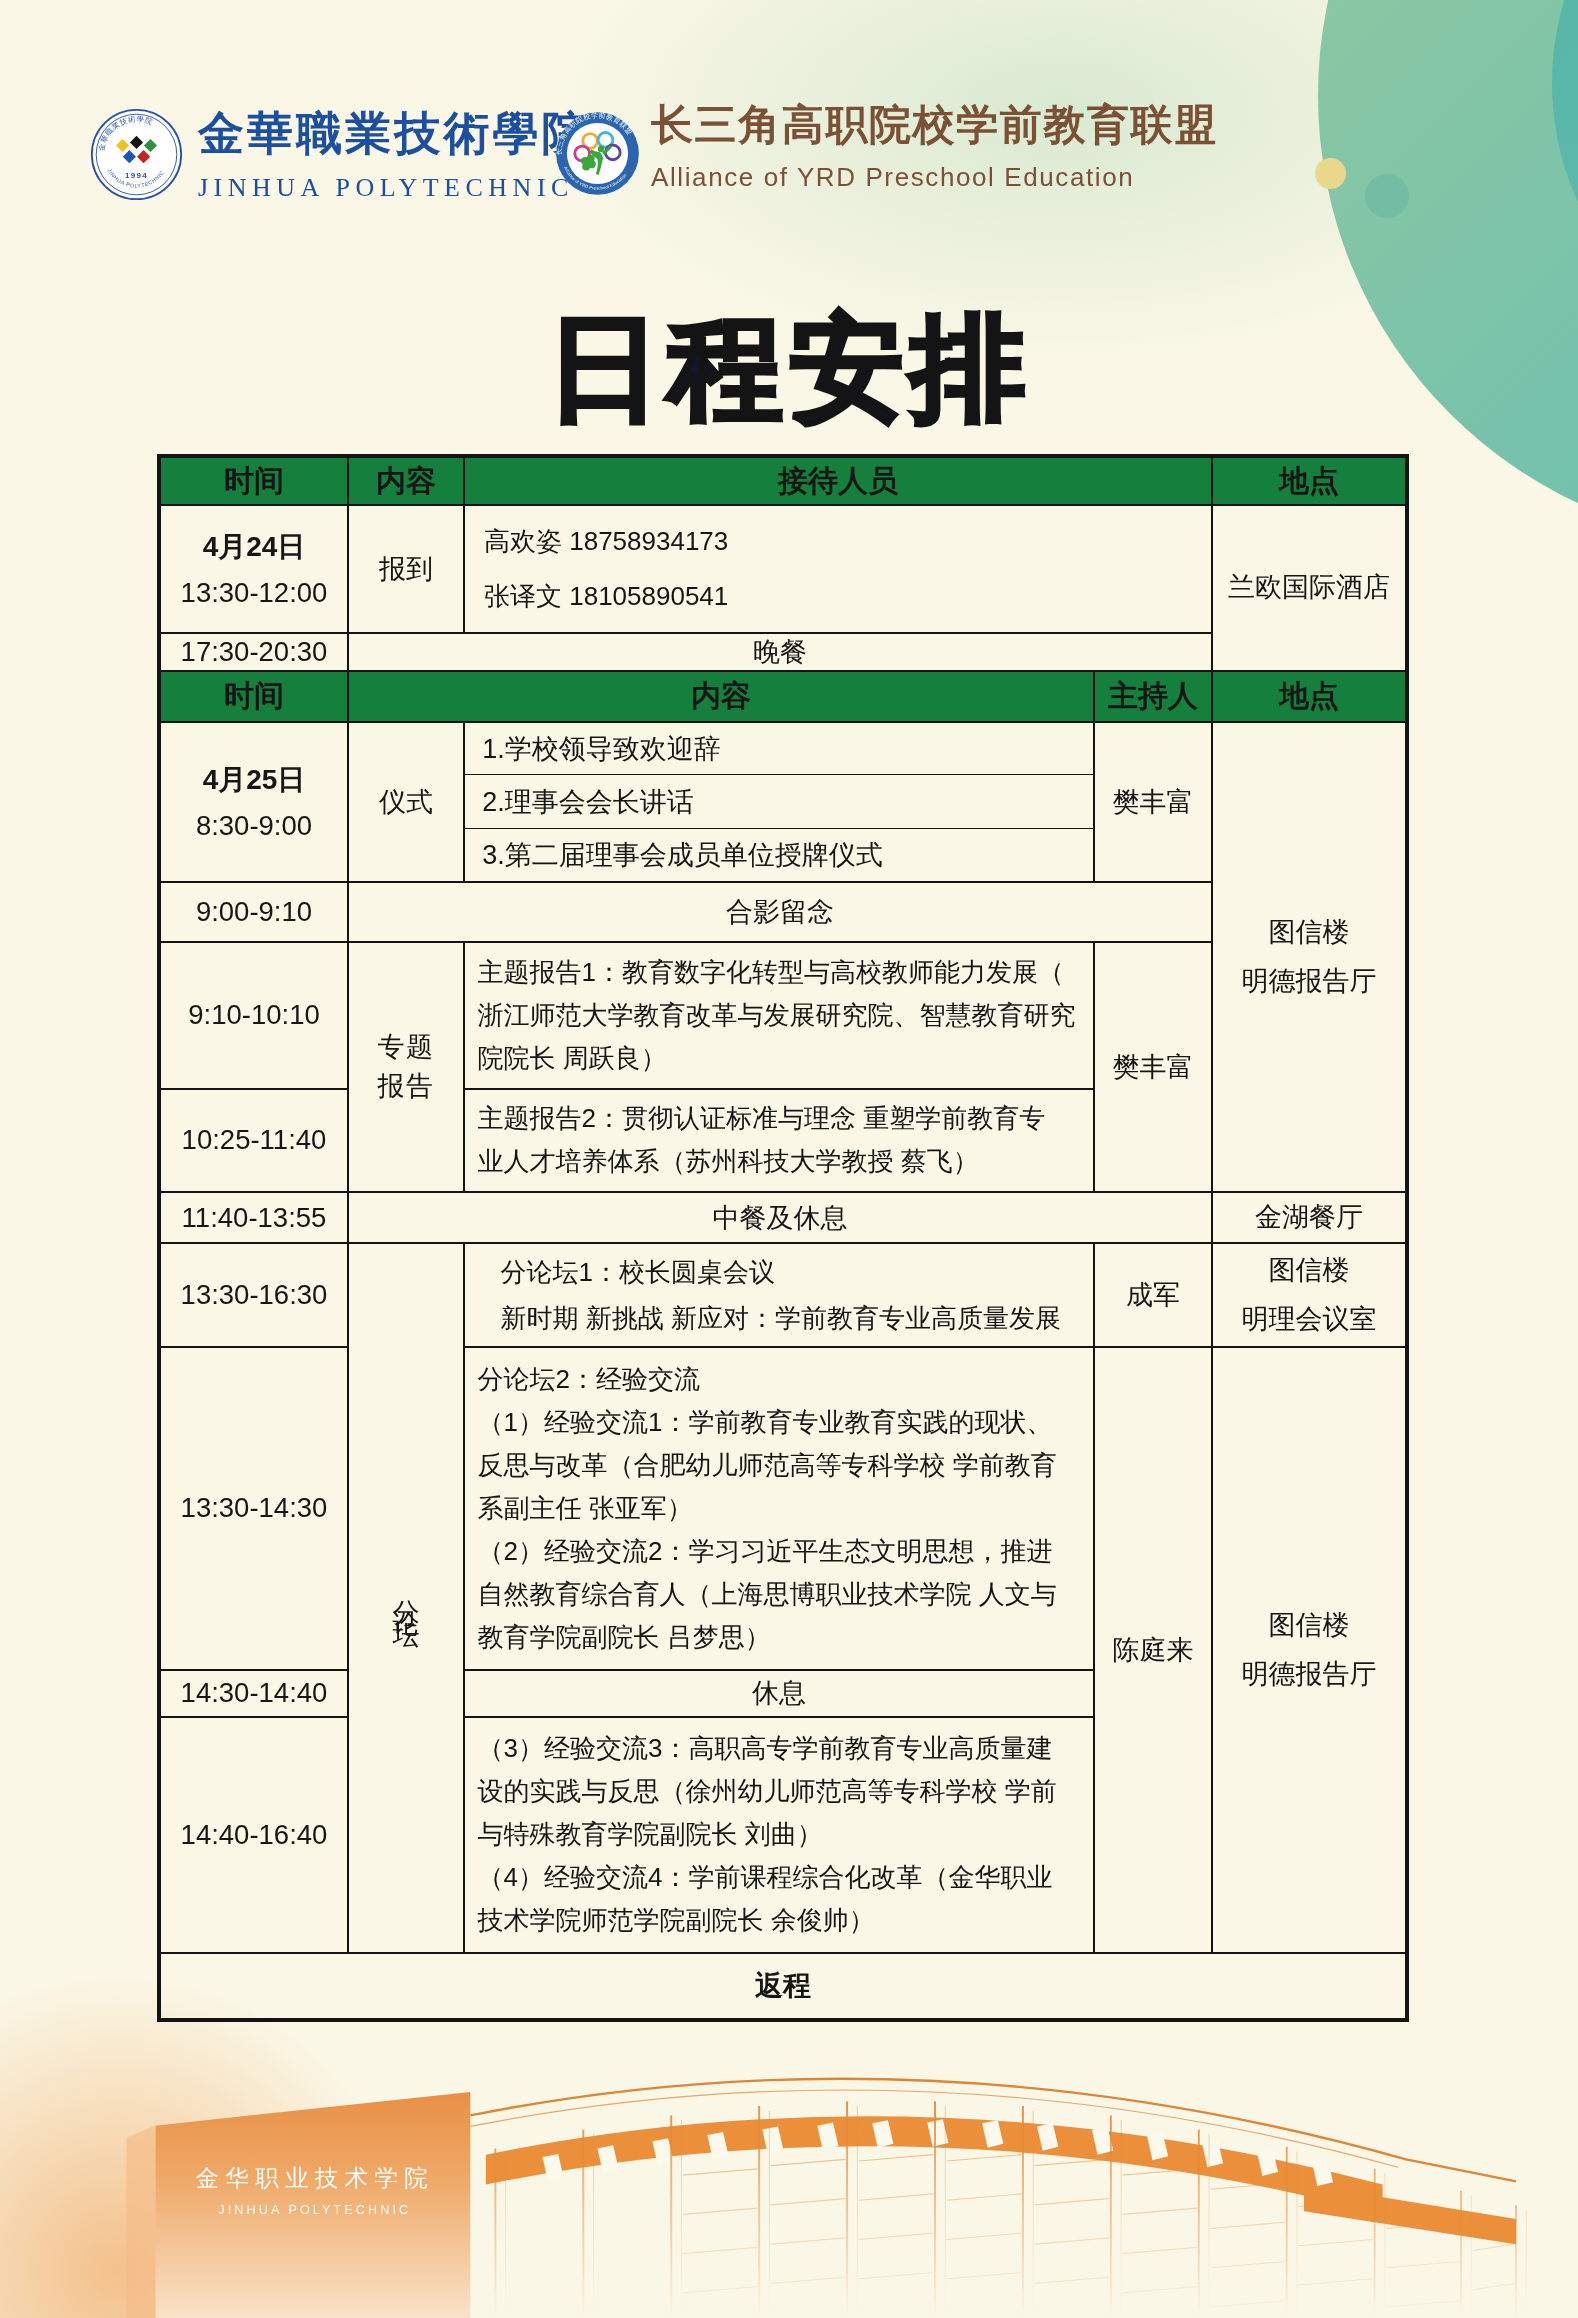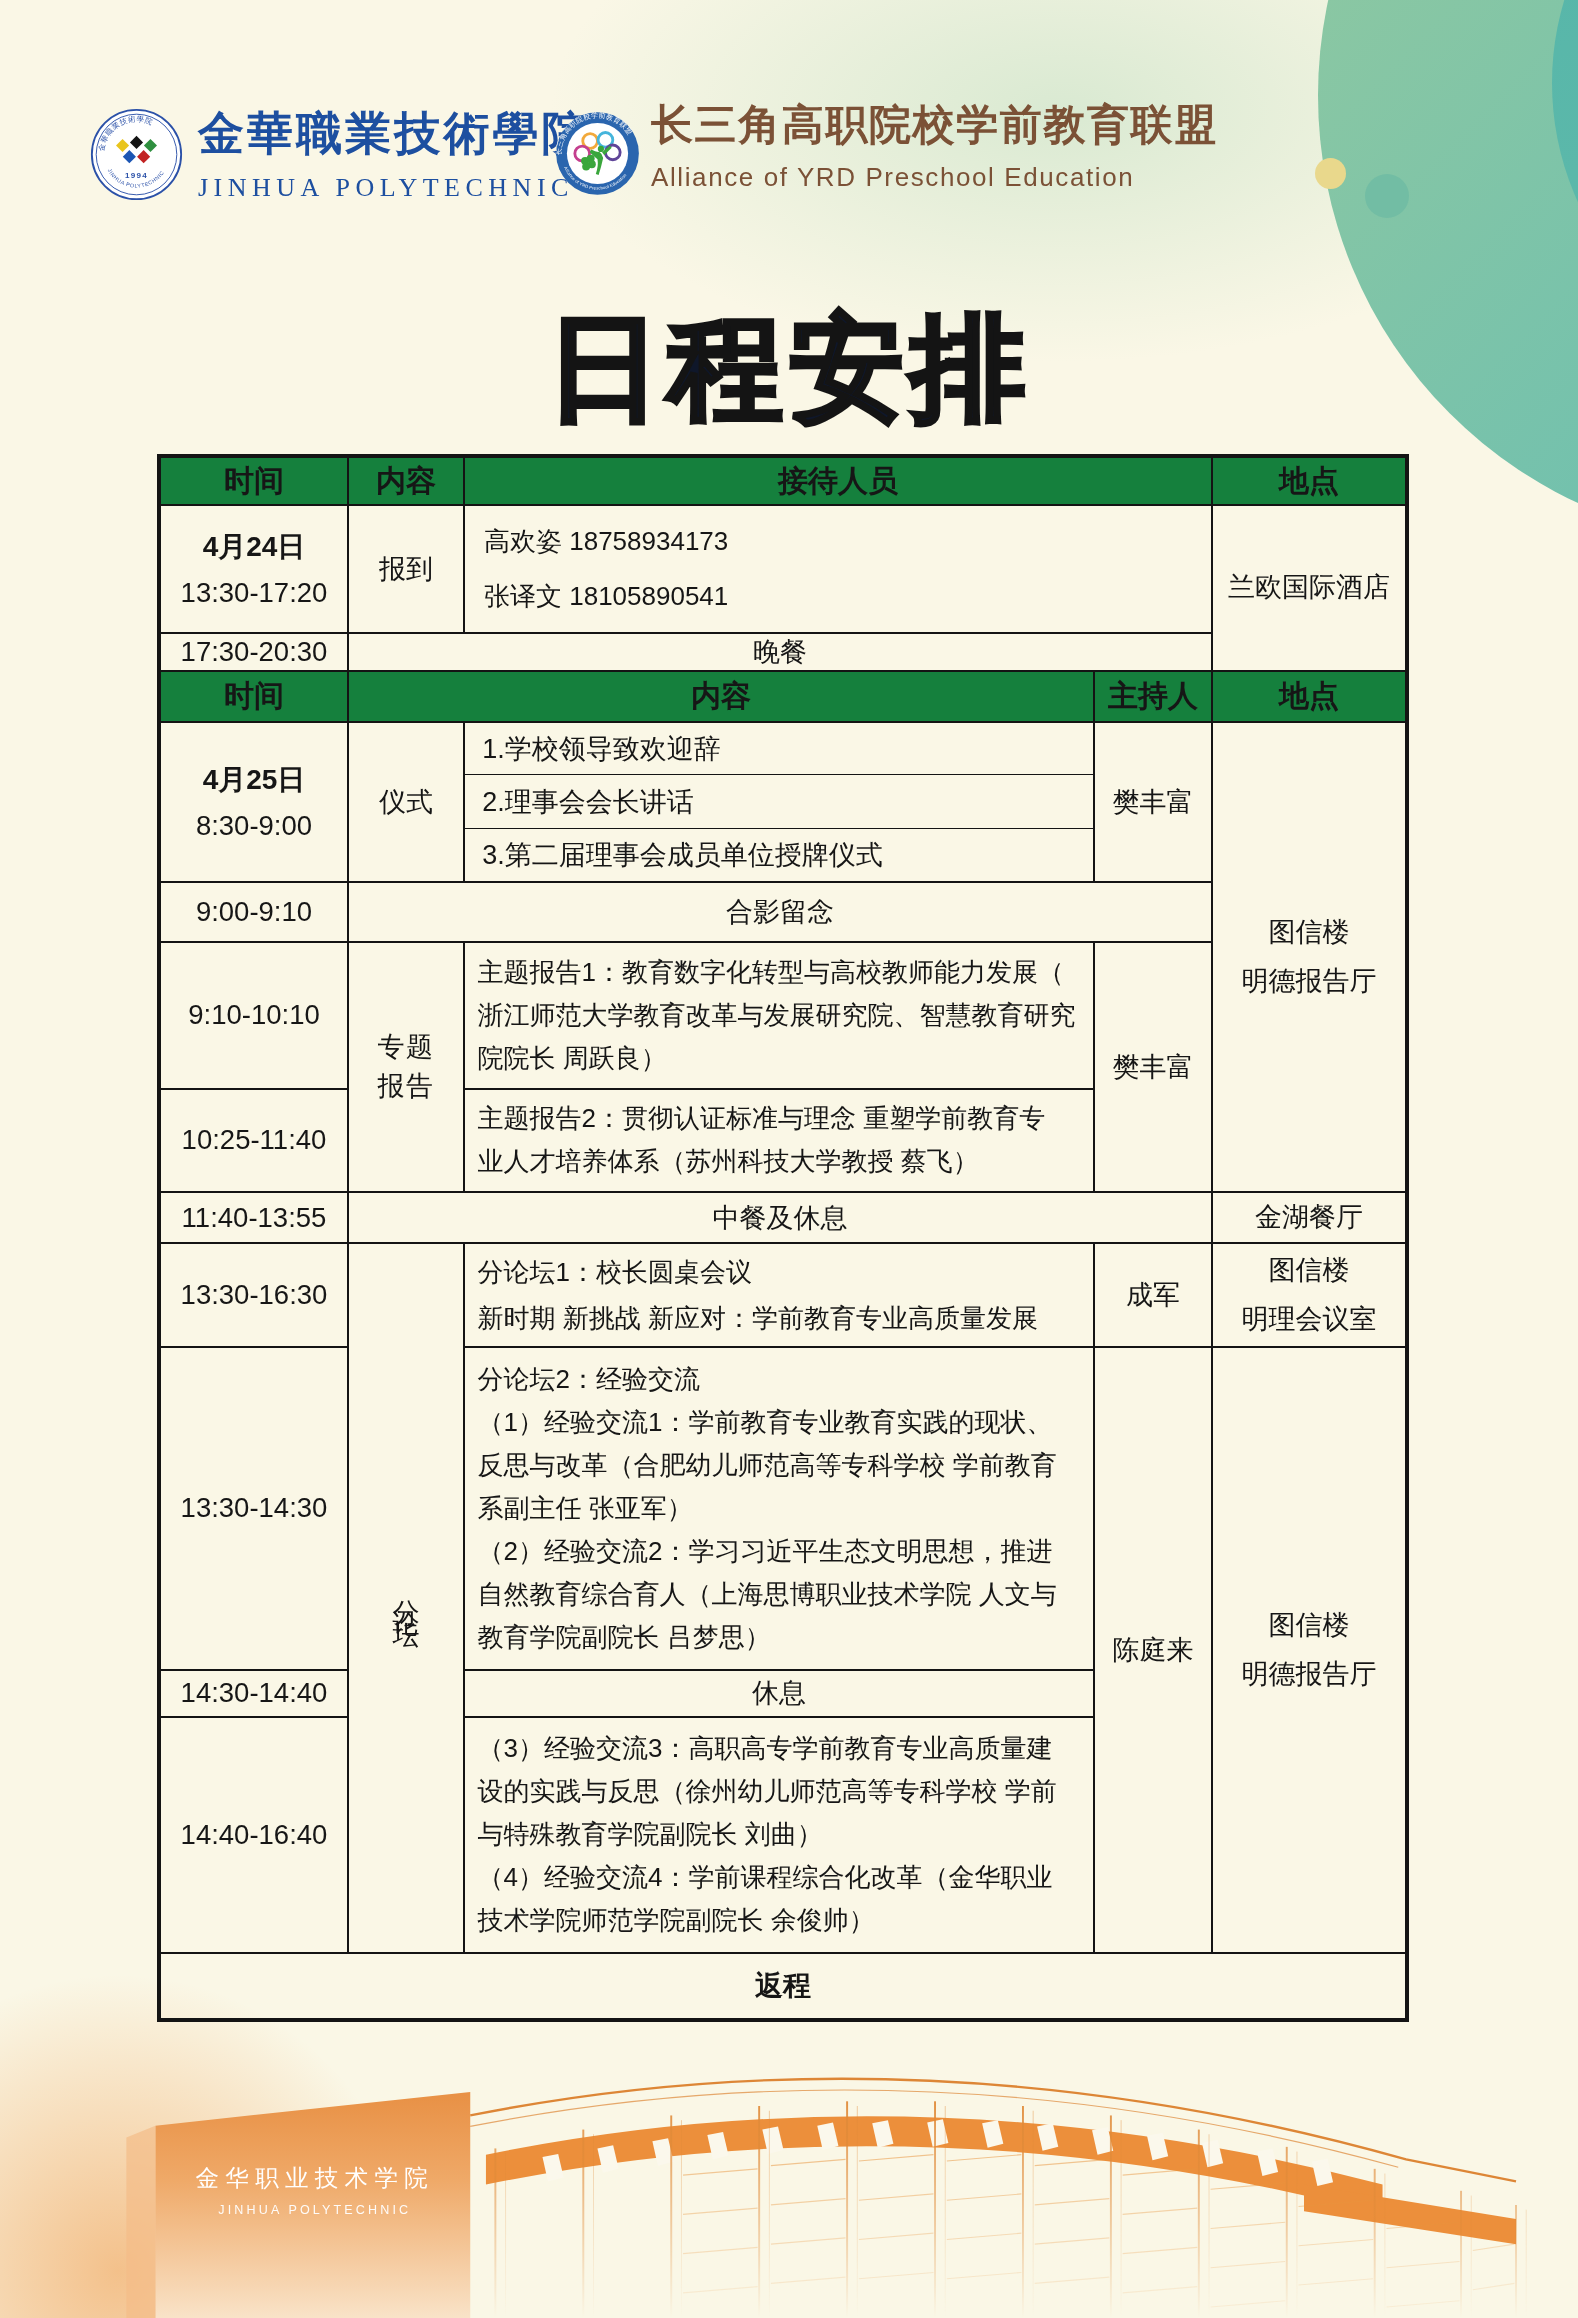--- a/index.html
+++ b/index.html
@@ -34,21 +34,21 @@
   table.sched{position:absolute;left:157px;top:454px;width:1248px;border-collapse:collapse;
     table-layout:fixed;border:4.7px solid #141414;}
   .sched th,.sched td{border:2.4px solid #141414;font-size:27px;text-align:center;vertical-align:middle;
     padding:0;overflow:hidden;}
   .sched th{background:#15803d;font-size:30px;font-weight:bold;}
   td.time{font-size:27.5px;}
   td.time .date{display:block;font-weight:bold;font-size:28px;margin-bottom:11px;}
   td.det{ text-align:left;padding:7.9px 12.6px;font-size:26px;line-height:43px;margin-top:44px;}
   td.det .ln{white-space:nowrap;}
   td.det2{ text-align:left;padding:4.7px 12.6px;font-size:26px;line-height:46px;}
-  td.det2 .ln{white-space:nowrap;}
+  td.det2 .ln{white-space:nowrap;margin-left:23px;}
   .b{font-weight:normal;}
   td.item{text-align:left;padding-left:17.3px;}
   tr.sub td.item{border-bottom-width:1.6px;}
   tr.sub2 td.item{border-top-width:1.6px;border-bottom-width:1.6px;}
   tr.sub3 td.item{border-top-width:1.6px;}
   td.loc{white-space:pre-line;line-height:49px;}
   td.vert span{writing-mode:vertical-rl;letter-spacing:11px;display:inline-block;}
   td.wrap2 span{display:inline-block;width:2.2em;line-height:39px;letter-spacing:1.6px;}
   td.ret{font-weight:bold;font-size:28px;}
   
@@ -134,21 +134,21 @@
     <tbody>
       <tr style="height:49px">
         <th>时间</th>
         <th>内容</th>
         <th colspan="2">接待人员</th>
         <th>地点</th>
       </tr>
       <tr style="height:90px">
         <td class="time">
           <span class="date">4月24日</span>
-          <span>13:30-17:20</span>
+          <span>13:30-12:00</span>
         </td>
         <td>报到</td>
         <td colspan="2" class="det" style="white-space:pre-line;line-height:55px;padding-left:19px">高欢姿  18758934173
 张译文  18105890541</td>
         <td rowspan="2" class="loc">兰欧国际酒店</td>
       </tr>
       <tr style="height:36px">
         <td class="time">17:30-20:30</td>
         <td colspan="3">晚餐</td>
       </tr>

